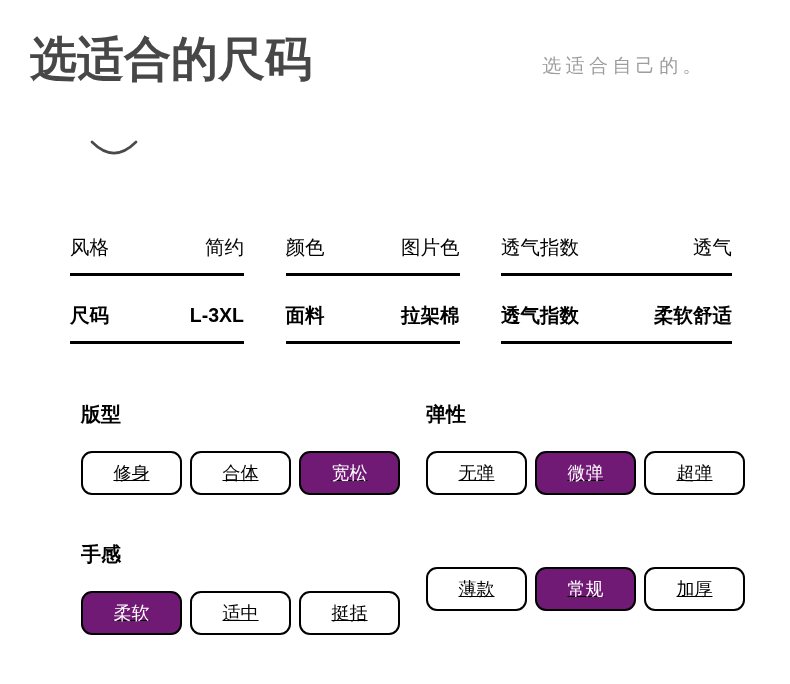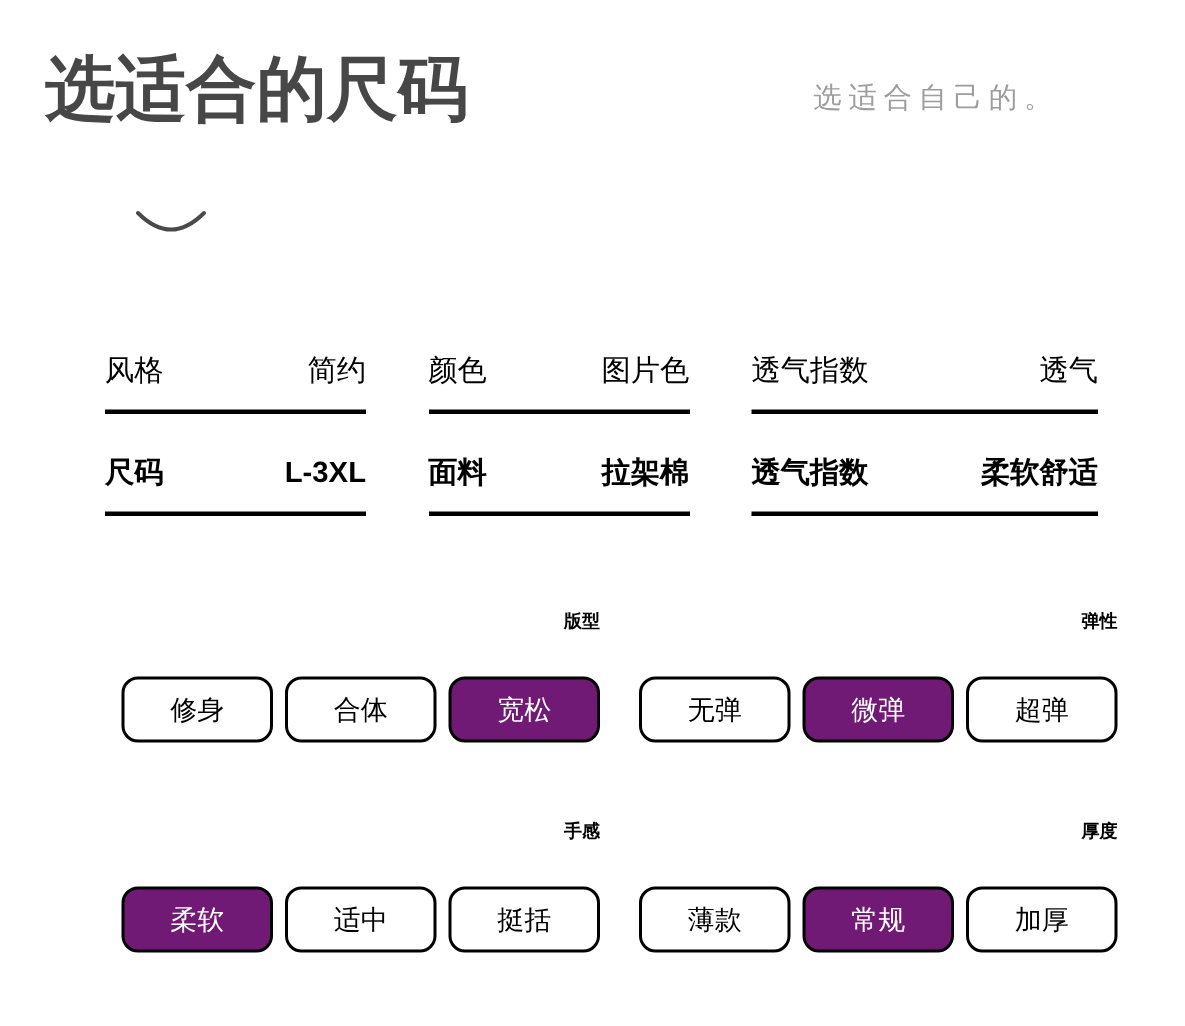--- a/index.html
+++ b/index.html
@@ -103,32 +103,32 @@
   }
   .opt-group {
     position: absolute;
   }
   .opt-group.g0 { left: 81px;  top: 0px;   }
   .opt-group.g1 { left: 426px; top: 0px;   }
   .opt-group.g2 { left: 81px;  top: 140px; }
   .opt-group.g3 { left: 426px; top: 140px; }
 
   .opt-label {
-    font-size: 12px;
+    font-size: 20px;
     font-weight: bold;
     color: #000000;
     line-height: 24px;
     margin-bottom: 0px;
     white-space: nowrap;
-    text-align: right;
   }
   .opt-btns {
     display: flex;
     gap: 8px;
     margin-top: 25px;
+    text-decoration: underline;
   }
   .opt-btn {
     width: 101px;
     height: 44px;
     box-sizing: border-box;
     border: 2px solid #000000;
     border-radius: 11px;
     background: #ffffff;
     color: #000000;
     font-size: 18px;
@@ -226,21 +226,20 @@
     <div class="opt-group g2">
       <div class="opt-label">手感</div>
       <div class="opt-btns">
         <button class="opt-btn selected">柔软</button>
         <button class="opt-btn">适中</button>
         <button class="opt-btn">挺括</button>
       </div>
     </div>
 
     <div class="opt-group g3">
-      <div class="opt-label">厚度</div>
       <div class="opt-btns">
         <button class="opt-btn">薄款</button>
         <button class="opt-btn selected">常规</button>
         <button class="opt-btn">加厚</button>
       </div>
     </div>
 
   </div>
 </div>
 

